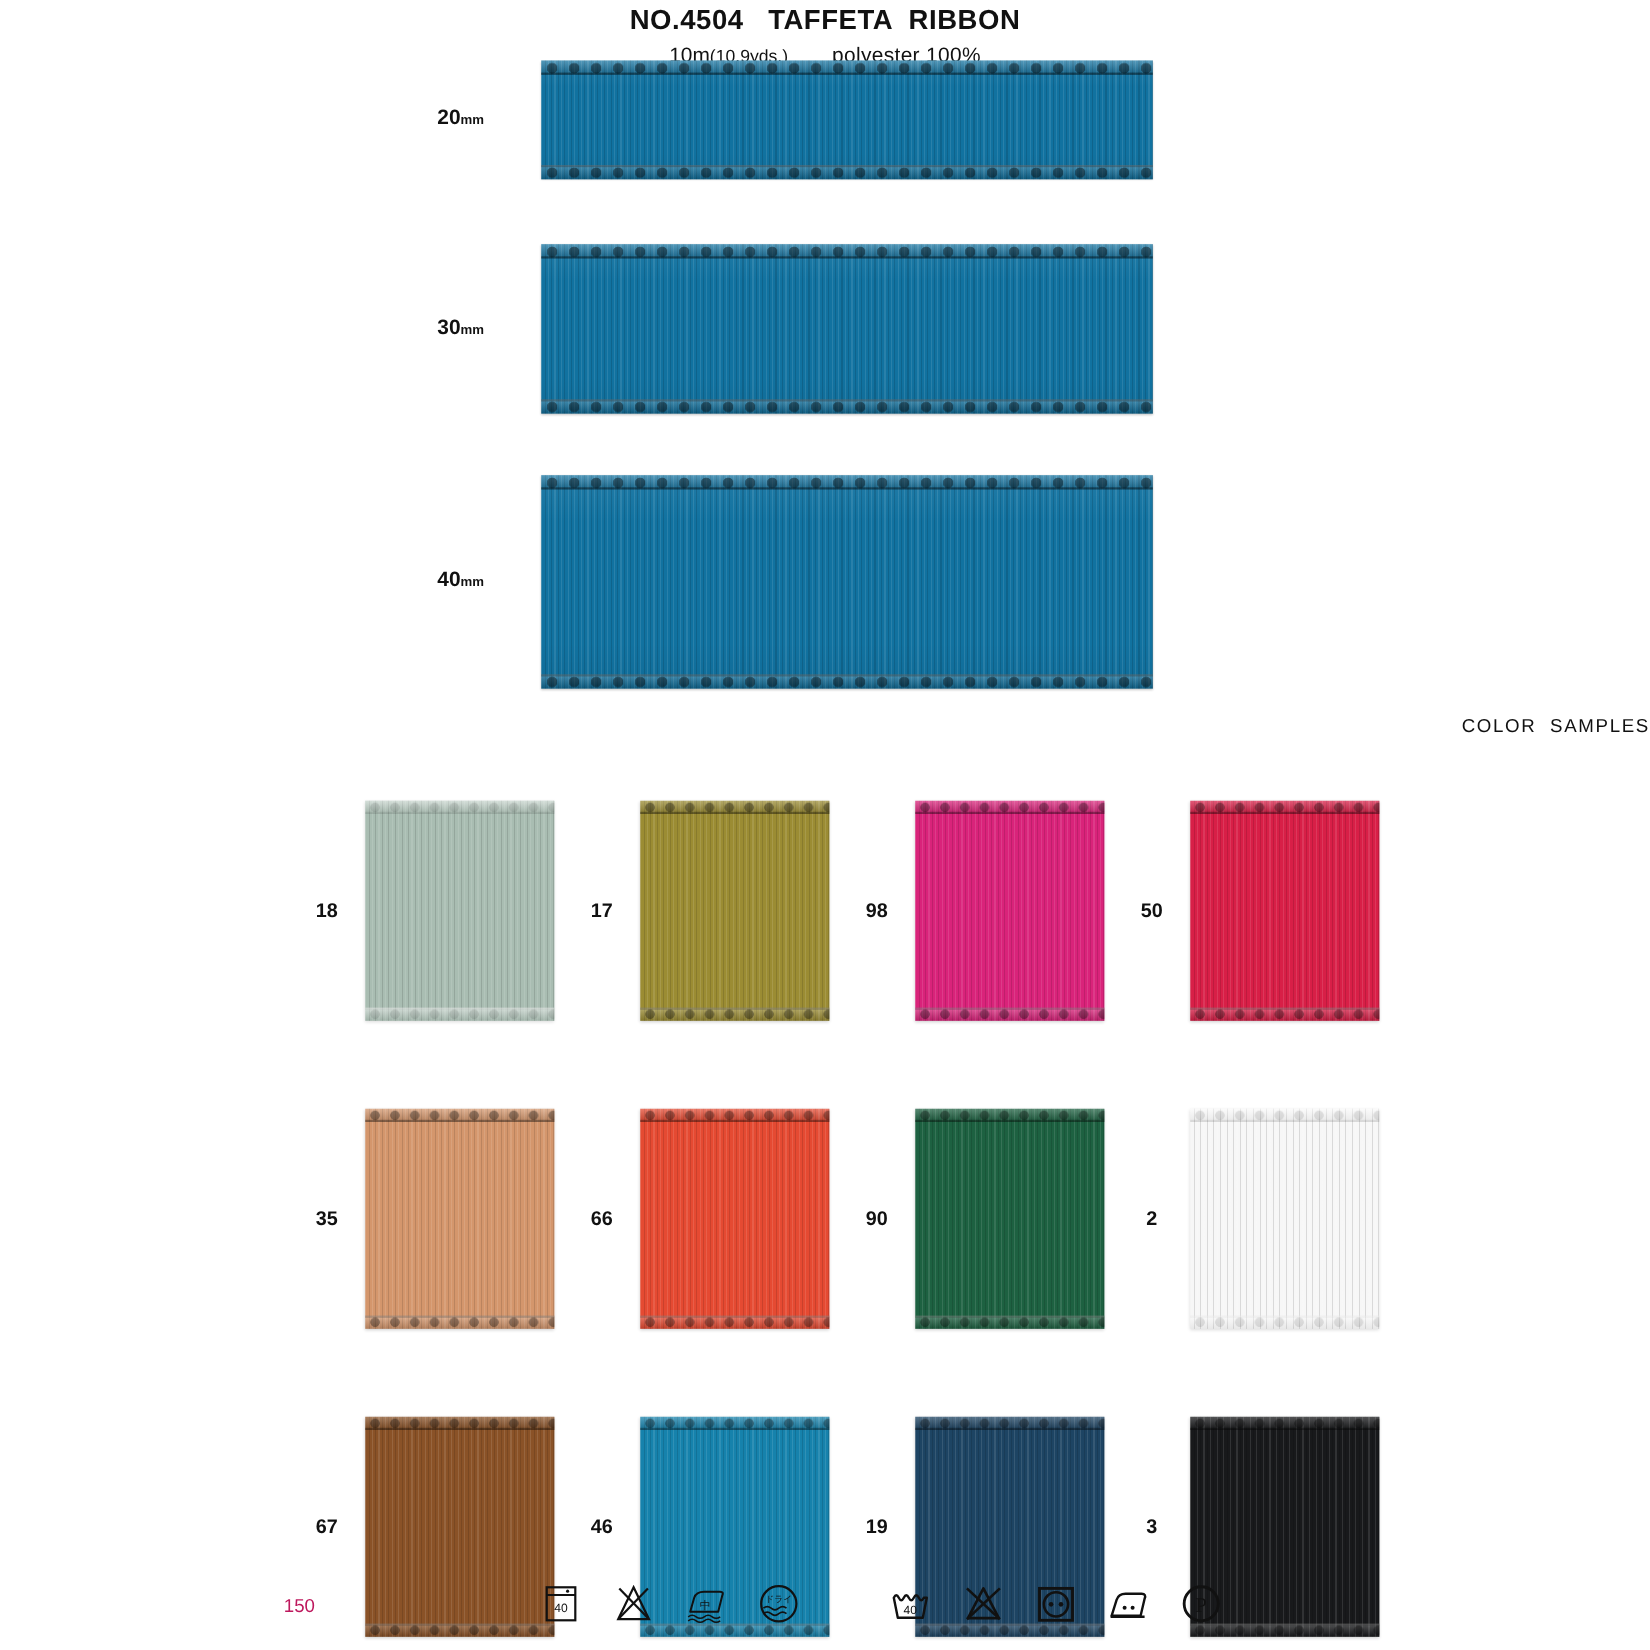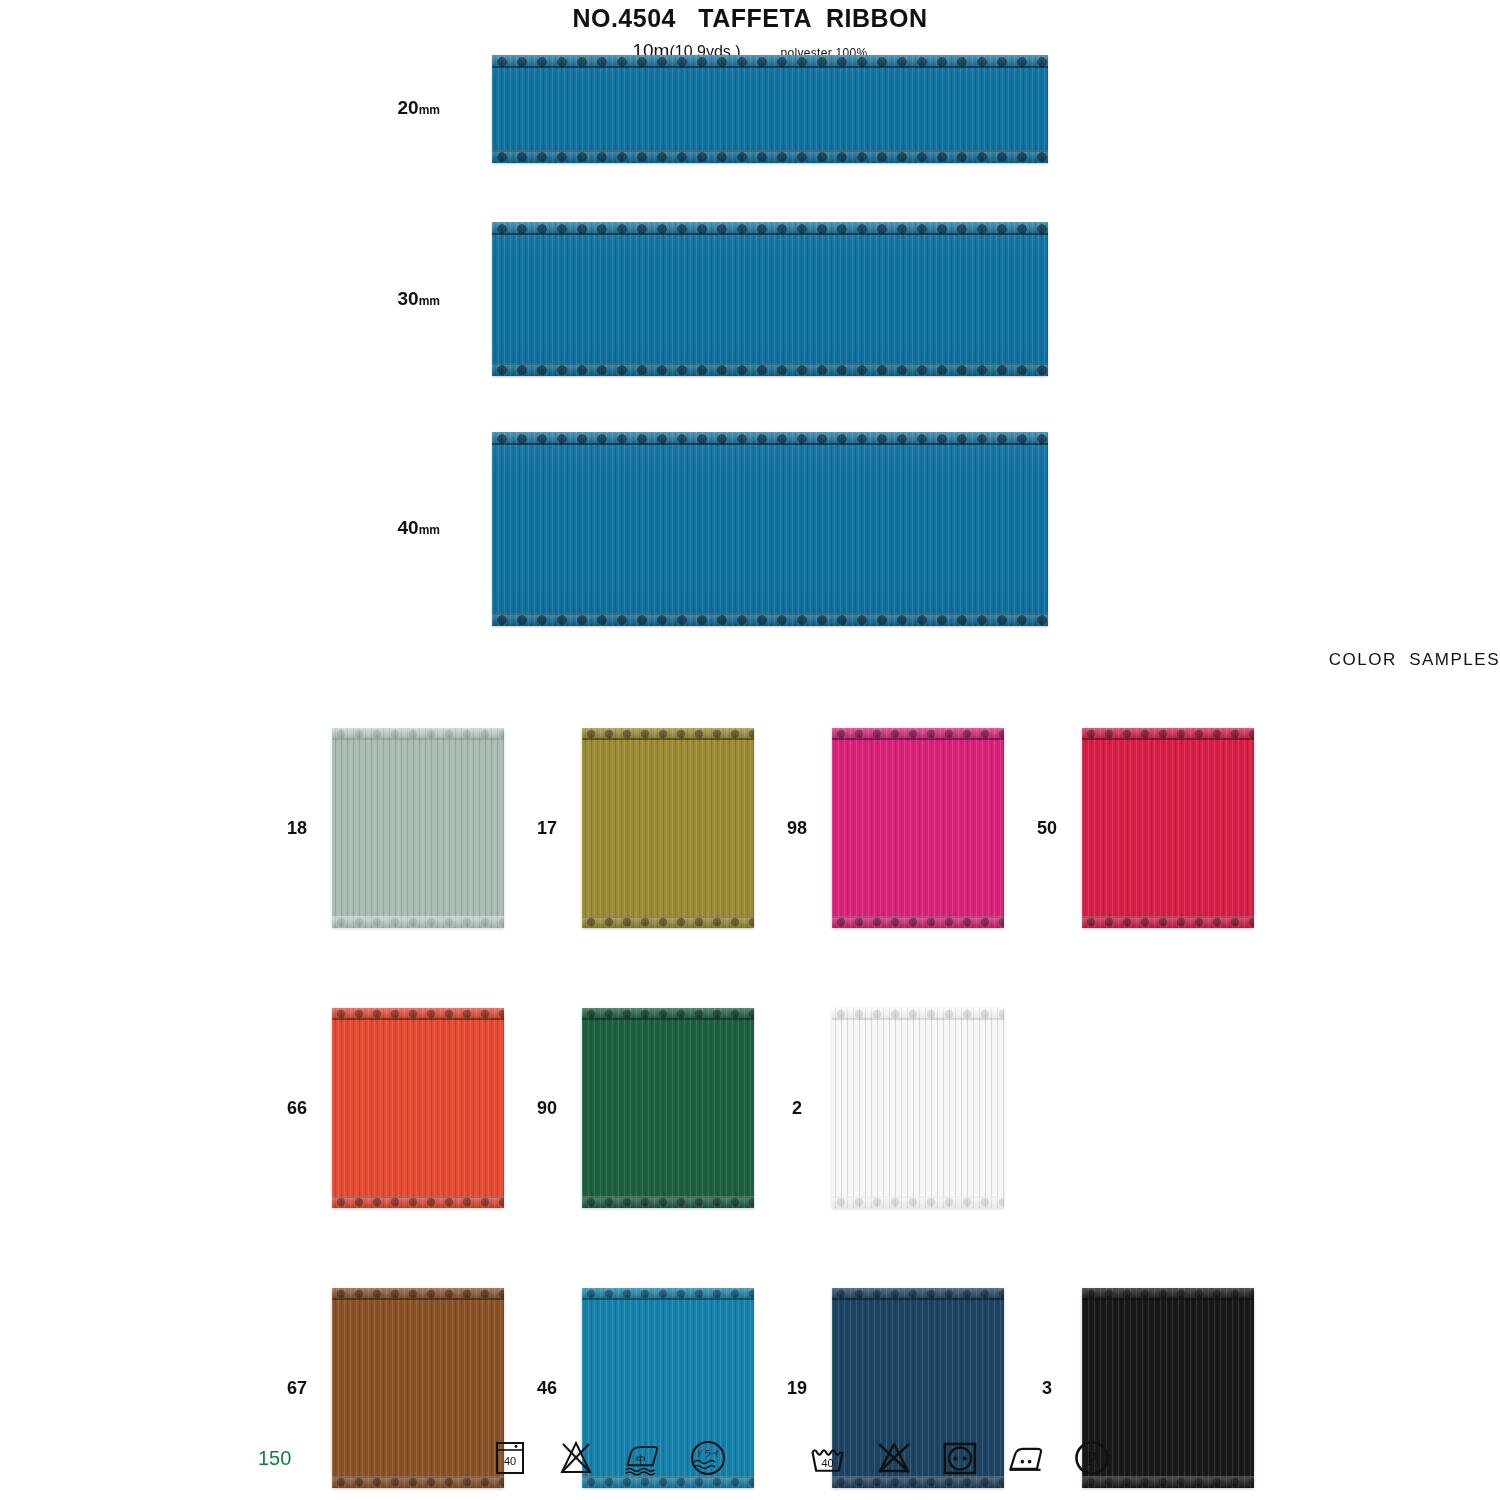--- a/index.html
+++ b/index.html
@@ -39,21 +39,21 @@
     gap: 40px;
   }
   .length-main {
     font-size: 19px;
     font-weight: 500;
   }
   .length-sub {
     font-size: 16px;
   }
   .composition {
-    font-size: 12px;
+    font-size: 19px;
     letter-spacing: 0.3px;
   }
 
   
   .ribbon-row {
     position: absolute;
     left: 0;
     width: 1500px;
   }
   .ribbon-label {
@@ -204,22 +204,22 @@
     position: absolute;
     bottom: 18px;
     left: 0;
     width: 1500px;
     height: 56px;
   }
   .page-number {
     position: absolute;
     left: 258px;
     bottom: 12px;
-    font-size: 20px;
-    color: #15803d;
+    font-size: 17px;
+    color: #be185d;
   }
   .care-group {
     position: absolute;
     bottom: 4px;
     display: flex;
     align-items: flex-end;
     gap: 26px;
   }
   .care-group.jis { left: 490px; }
   .care-group.iso { left: 808px; }
@@ -309,20 +309,29 @@
         <div class="sw-edge top"></div>
         <div class="sw-line top"></div>
         <div class="sw-line bottom"></div>
         <div class="sw-edge bottom"></div>
       </div>
     </div>
   </div>
 
   <div class="swatch-row">
     <div class="swatch-cell">
+      <div class="swatch-code">35</div>
+      <div class="swatch" style="background-color: rgb(212, 150, 108);">
+        <div class="sw-edge top"></div>
+        <div class="sw-line top"></div>
+        <div class="sw-line bottom"></div>
+        <div class="sw-edge bottom"></div>
+      </div>
+    </div>
+    <div class="swatch-cell">
       <div class="swatch-code">66</div>
       <div class="swatch" style="background-color: rgb(229, 74, 50);">
         <div class="sw-edge top"></div>
         <div class="sw-line top"></div>
         <div class="sw-line bottom"></div>
         <div class="sw-edge bottom"></div>
       </div>
     </div>
     <div class="swatch-cell">
       <div class="swatch-code">90</div>

